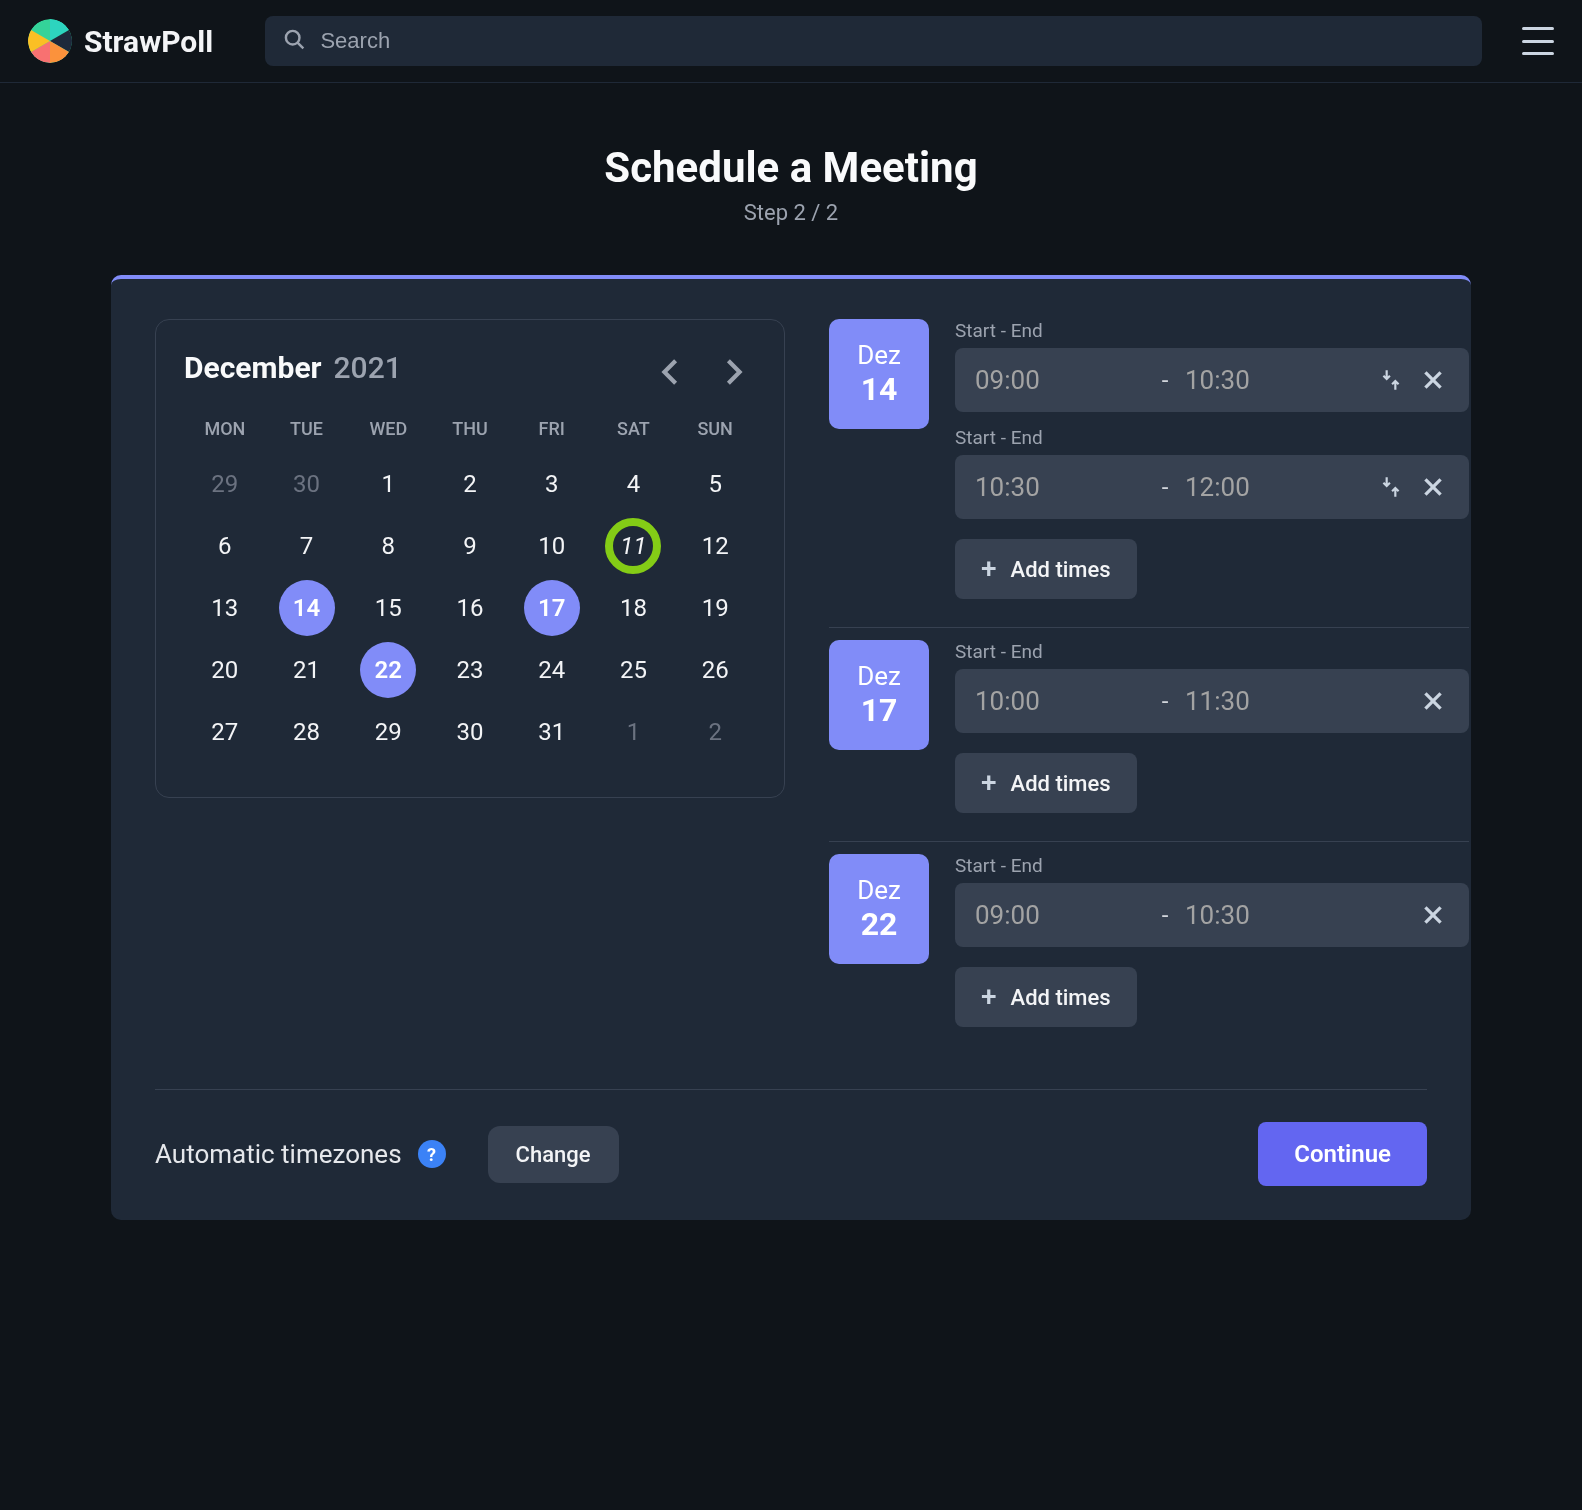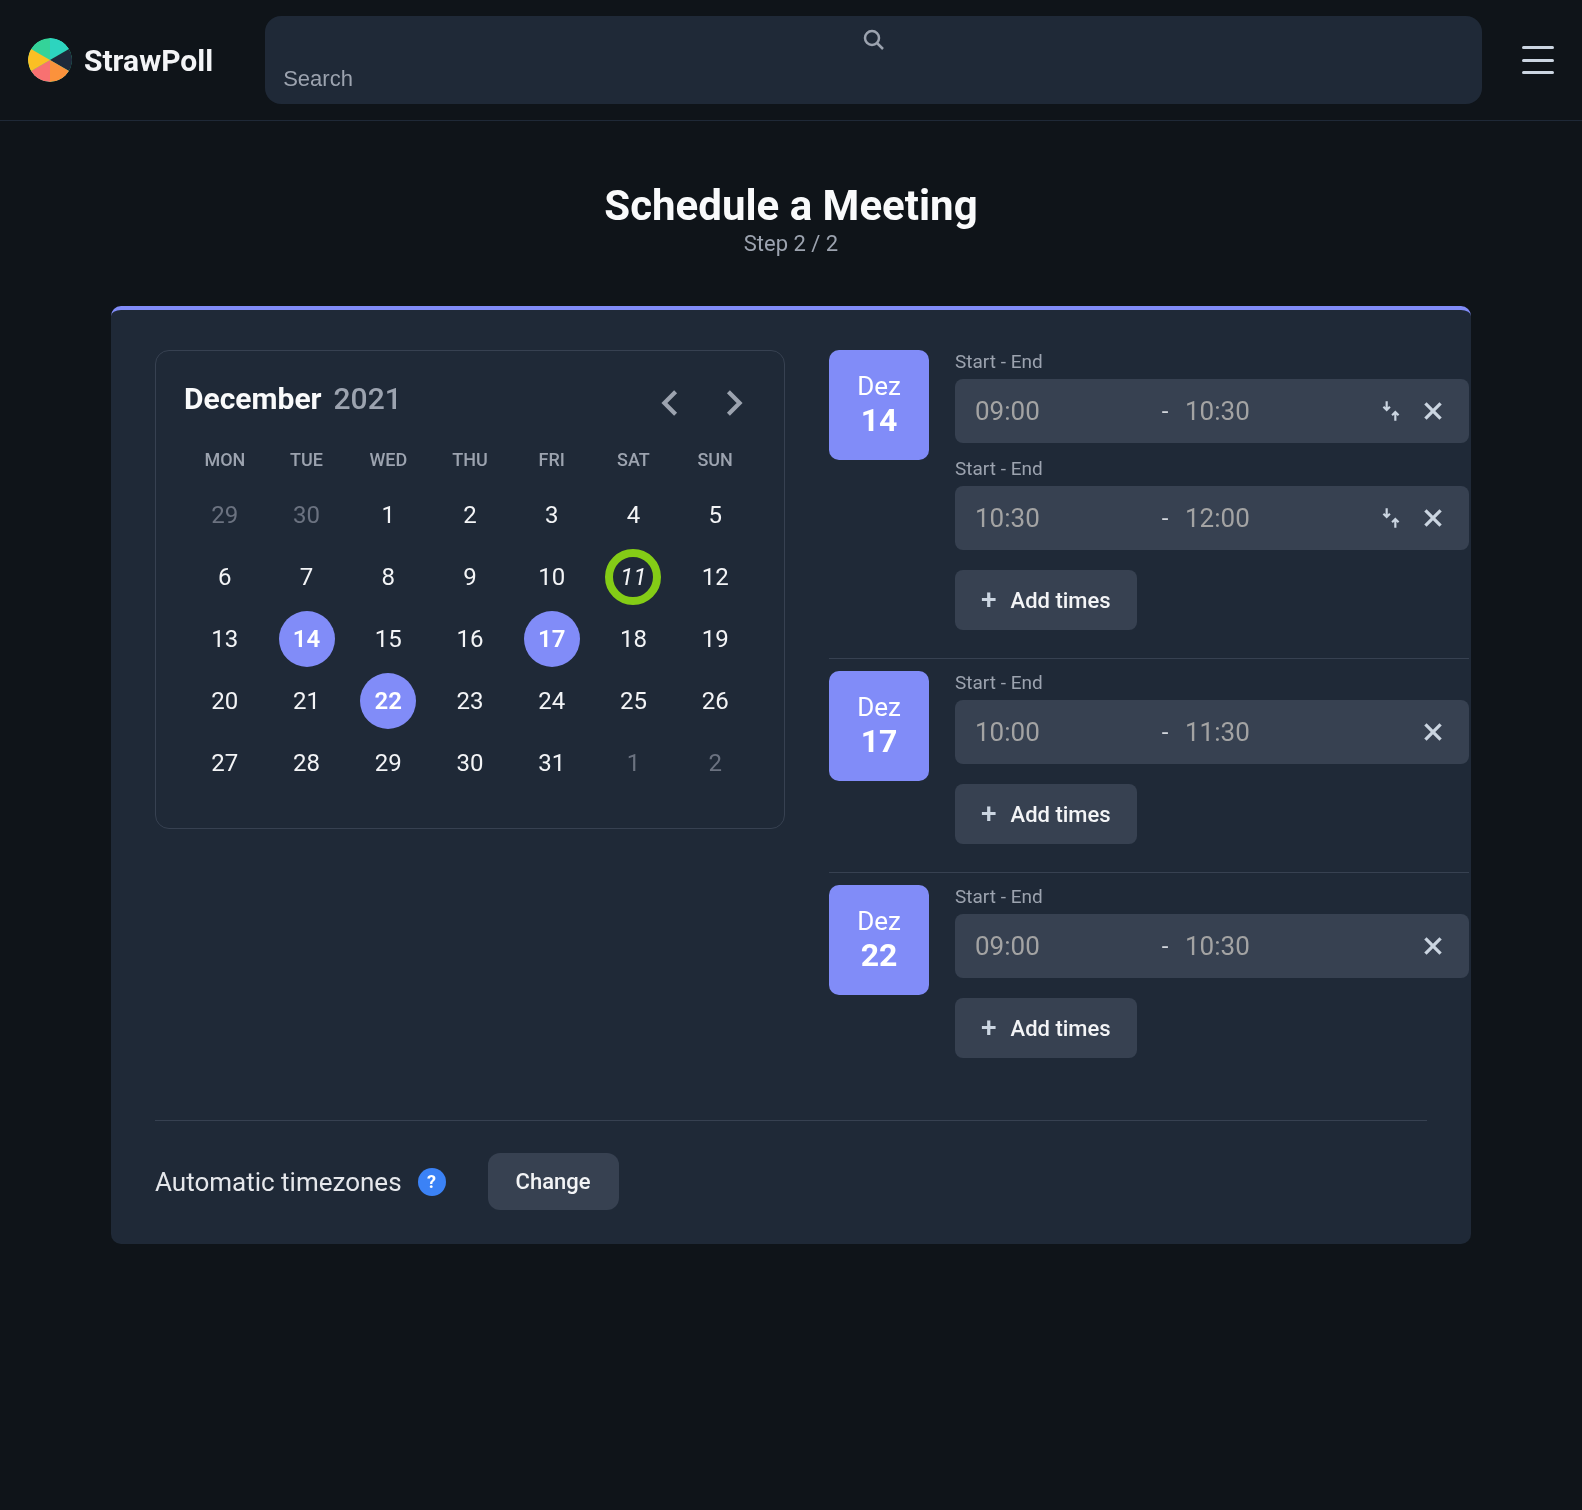--- a/index.html
+++ b/index.html
@@ -34,26 +34,25 @@
     font-weight: 700;
     color: #f3f4f6;
   }
   .search-wrap {
     flex: 1;
     margin-left: 52px;
     margin-right: 40px;
   }
   .search {
     background: #1f2937;
-    border-radius: 16px;
-    display: flex;
-    align-items: center;
+    border-radius: 8px;
+    display: flex;
+    align-items: flex-start;
     padding: 12px 18px;
     gap: 14px;
-    flex-direction: column;
   }
   .search-icon { width: 24px; height: 24px; color: #9ca3af; }
   .search input {
     background: transparent;
     border: none;
     outline: none;
     color: #e5e7eb;
     font-size: 22px;
     width: 100%;
   }
@@ -79,21 +78,21 @@
     margin-bottom: 50px;
   }
   .page-title {
     font-size: 42px;
     font-weight: 700;
     color: #f9fafb;
   }
   .step {
     color: #9ca3af;
     font-size: 22px;
-    margin-top: 1px;
+    margin-top: 8px;
   }
   
   .card-outer {
     max-width: 1440px;
     margin: 0 auto 40px;
     padding: 0 40px;
   }
   .card {
     border-top: 4px solid #818cf8;
     background: #1f2937;
@@ -600,15 +599,16 @@
           </div>
         </div>
     </div>
 
     <div class="footer-row">
       <div class="tz">
         <span class="tz-label">Automatic timezones</span>
         <span class="help">?</span>
         <div class="change-btn">Change</div>
       </div>
+      <div class="continue">Continue</div>
     </div>
   </div>
 </div>
 
 </body></html>

